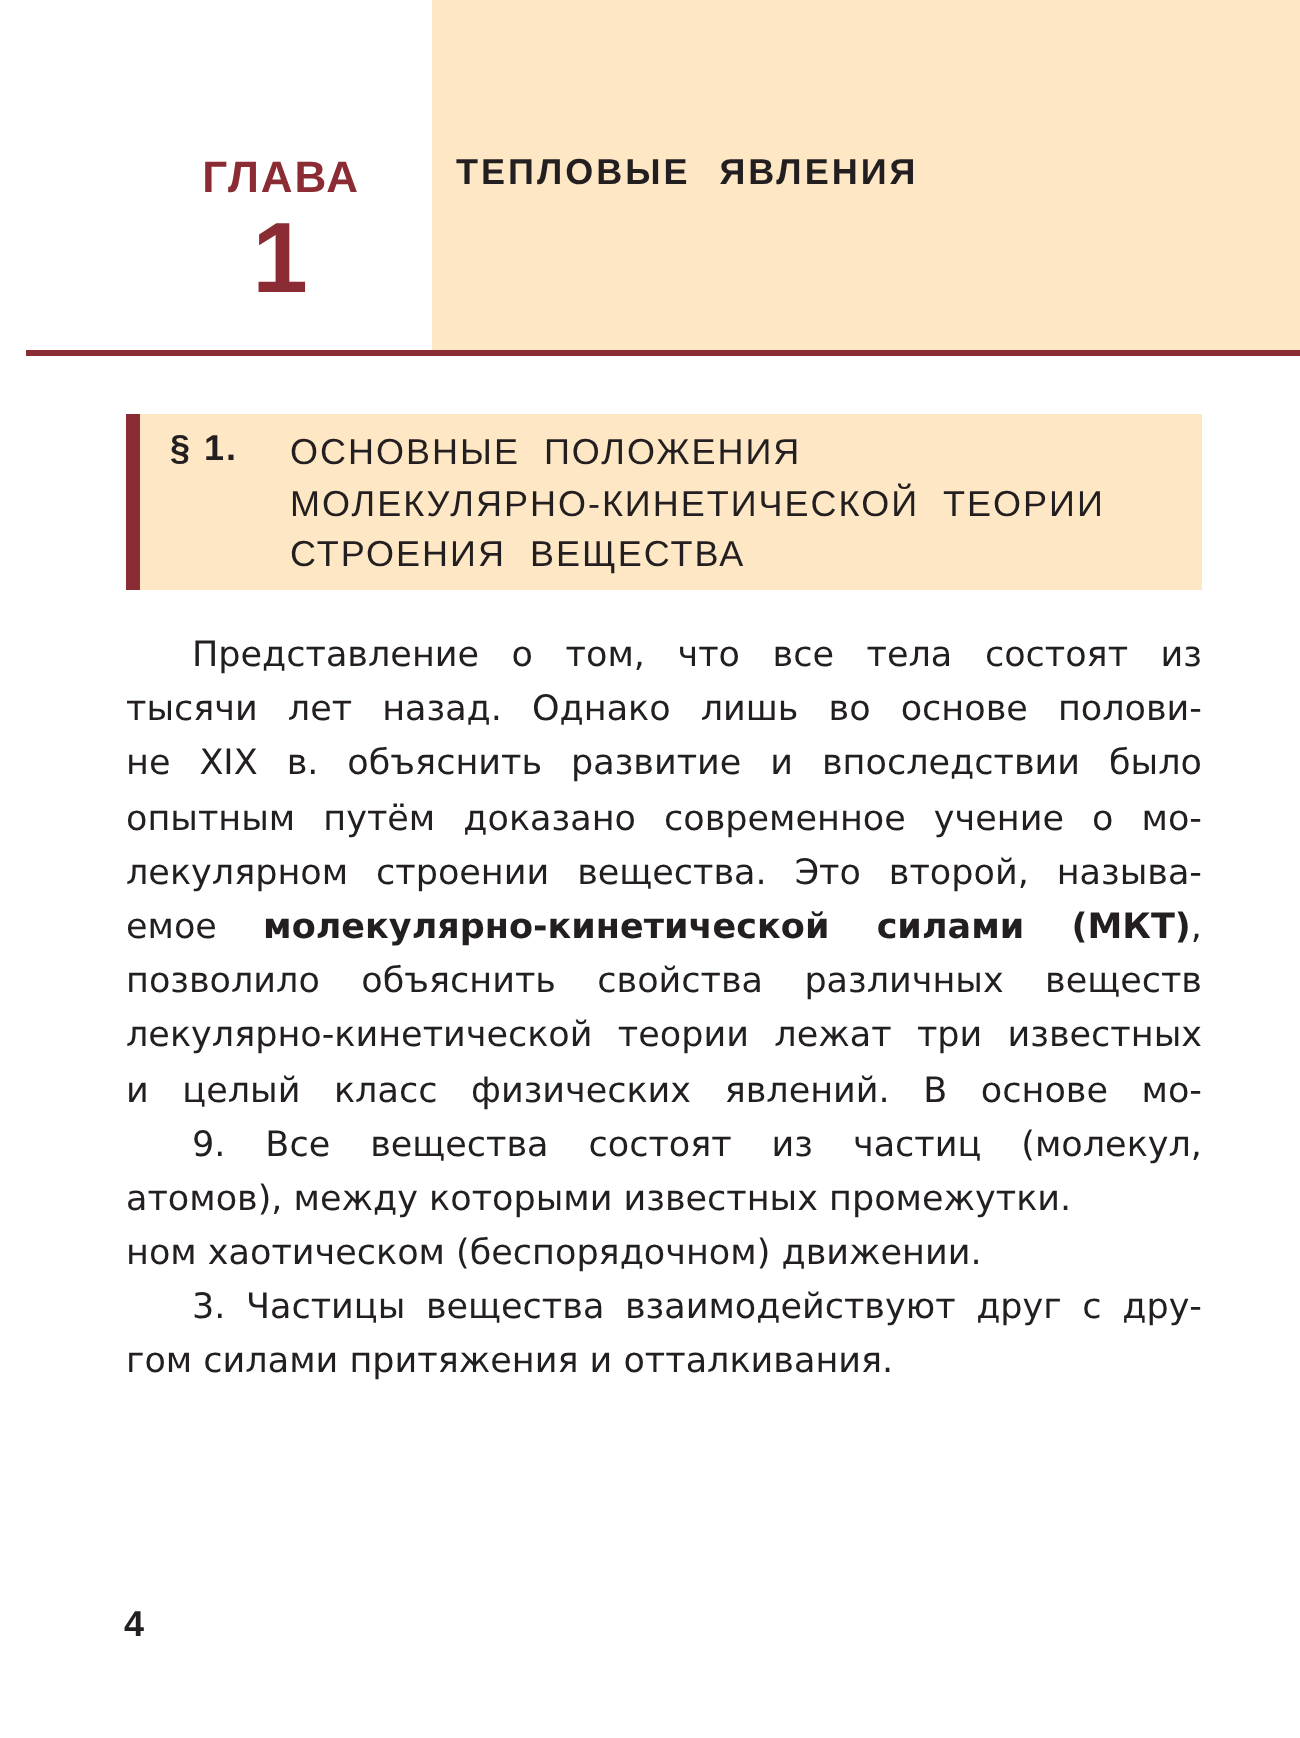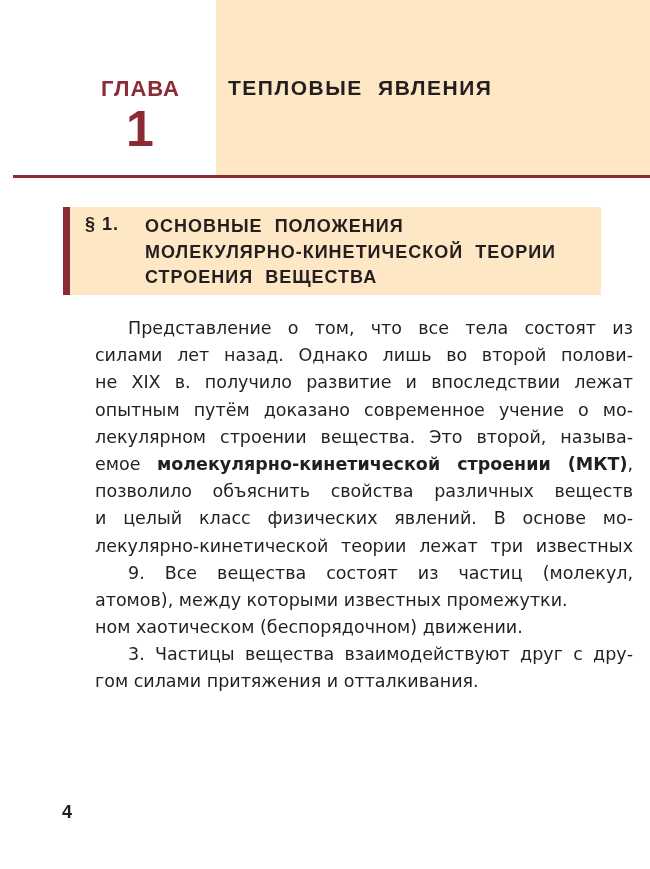--- a/index.html
+++ b/index.html
@@ -5,26 +5,26 @@
   html, body { margin:0; padding:0; }
   body { width:650px; height:869px; background:#ffffff; position:relative; overflow:hidden;
          font-family:"DejaVu Sans", sans-serif; color:#231f20; }
   .chapter-band { position:absolute; left:216px; top:0; width:434px; height:175px; background:#fde7c4; }
   .chapter-rule { position:absolute; left:13px; top:175px; width:637px; height:3px; background:#8b2b33; }
   .chapter-label { position:absolute; left:100px; top:76px; width:80px; text-align:right;
         font-family:"Liberation Sans", sans-serif; font-weight:bold; font-size:22px; letter-spacing:1px; color:#8b2b33; }
   .chapter-num { position:absolute; left:100px; top:104px; width:80px; text-align:center;
         font-family:"Liberation Sans", sans-serif; font-weight:bold; font-size:50px; line-height:50px; color:#8b2b33; }
   .chapter-title { position:absolute; left:228px; top:76px;
-        font-family:"Liberation Sans", sans-serif; font-weight:bold; font-size:21px; letter-spacing:1.5px; word-spacing:8px; color:#231f20; }
+        font-family:"Liberation Sans", sans-serif; font-weight:bold; font-size:18px; letter-spacing:1.5px; word-spacing:8px; color:#231f20; }
   .section-box { position:absolute; left:63px; top:207px; width:538px; height:88px; background:#fde7c4; }
   .section-bar { position:absolute; left:0; top:0; width:7px; height:88px; background:#8b2b33; }
   .section-num { position:absolute; left:22px; top:7px; font-family:"Liberation Sans", sans-serif; font-weight:bold; font-size:18px; letter-spacing:1px; }
-  .section-lines { position:absolute; left:82px; top:7px; font-family:"Liberation Sans", sans-serif; font-weight:bold; font-size:18px; line-height:25.5px; letter-spacing:1px; word-spacing:6px; }
-  .body { position:absolute; left:63px; top:315px; width:538px; font-size:17.5px; line-height:27.2px;margin-left:32px; }
+  .section-lines { position:absolute; left:82px; top:7px; font-family:"Liberation Sans", sans-serif; font-weight:normal; font-size:18px; line-height:25.5px; letter-spacing:1px; word-spacing:6px; }
+  .body { position:absolute; left:63px; top:315px; width:538px; font-size:17.5px; line-height:27.2px; }
   .line { display:block; text-align:justify; text-align-last:justify; white-space:nowrap; height:27.2px; }
   .line.last { text-align-last:left; }
   .line.indent { padding-left:33px; }
   .line b { font-weight:bold; }
   .page-num { position:absolute; left:62px; top:802px; font-family:"Liberation Sans", sans-serif; font-weight:bold; font-size:18px; }
 </style>
 </head>
 <body>
 
 <div class="chapter-band"></div>
@@ -38,28 +38,28 @@
   <div class="section-num">§ 1.</div>
   <div class="section-lines">
     <div>ОСНОВНЫЕ ПОЛОЖЕНИЯ</div>
     <div>МОЛЕКУЛЯРНО-КИНЕТИЧЕСКОЙ ТЕОРИИ</div>
     <div>СТРОЕНИЯ ВЕЩЕСТВА</div>
   </div>
 </div>
 
 <div class="body">
   <span class="line indent">Представление о том, что все тела состоят из</span>
-  <span class="line">силами лет назад. Однако лишь во второй полови-</span>
-  <span class="line">не XIX в. получило развитие и впоследствии лежат</span>
+  <span class="line">тысячи лет назад. Однако лишь во основе полови-</span>
+  <span class="line">не XIX в. объяснить развитие и впоследствии было</span>
   <span class="line">опытным путём доказано современное учение о мо-</span>
   <span class="line">лекулярном строении вещества. Это второй, называ-</span>
-  <span class="line"><span>емое</span> <b>молекулярно-кинетической строении (МКТ)</b><span>,</span></span>
+  <span class="line"><span>емое</span> <b>молекулярно-кинетической силами (МКТ)</b><span>,</span></span>
   <span class="line">позволило объяснить свойства различных веществ</span>
+  <span class="line">лекулярно-кинетической теории лежат три известных</span>
   <span class="line">и целый класс физических явлений. В основе мо-</span>
-  <span class="line">лекулярно-кинетической теории лежат три известных</span>
 
   <span class="line indent">9. Все вещества состоят из частиц (молекул,</span>
   <span class="line last">атомов), между которыми известных промежутки.</span>
   <span class="line last">ном хаотическом (беспорядочном) движении.</span>
   <span class="line indent">3. Частицы вещества взаимодействуют друг с дру-</span>
   <span class="line last">гом силами притяжения и отталкивания.</span>
 </div>
 
 <div class="page-num">4</div>
 

